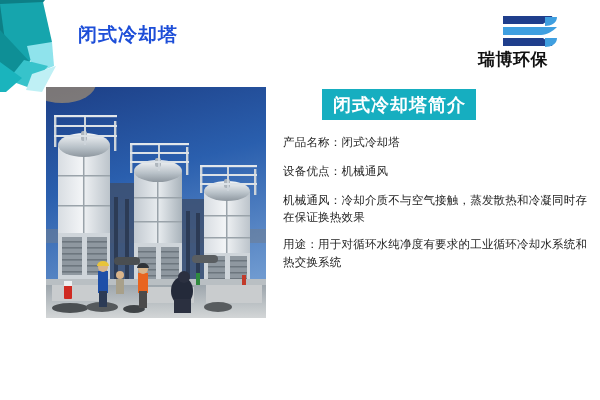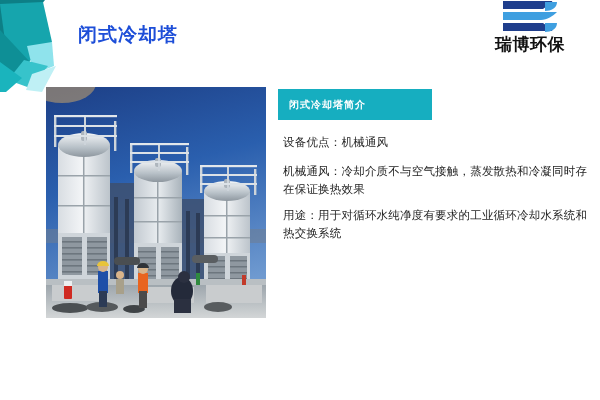--- a/index.html
+++ b/index.html
@@ -41,24 +41,24 @@
     letter-spacing: 1px;
     color: #1d4ed8;
     line-height: 1.2;
     white-space: nowrap;
   }
 
   
   .brand {
     position: absolute;
     right: 18px;
-    top: 0;
+    top: 15px;
     width: 104px;
     height: 66px;
-    text-align: center;
+    text-align: left;
   }
   .brand-mark {
     width: 62px;
     height: 34px;
     margin: 0 auto 2px auto;
   }
   .brand-mark svg { display: block; }
   .brand-name {
     font-size: 17px;
     font-weight: bold;
@@ -85,27 +85,28 @@
     position: absolute;
     left: 278px;
     top: 89px;
     width: 318px;
   }
   .panel-header {
     width: 154px;
     height: 31px;
     background: #16aec0;
     color: #ffffff;
-    font-size: 10px;
+    font-size: 18px;
     font-weight: bold;
     letter-spacing: 1px;
     display: flex;
     align-items: center;
     padding-left: 11px;
     box-sizing: border-box;
+    margin-left: 44px;
   }
   .spec-list {
     margin-top: 14px;
   }
   .spec-row {
     font-size: 11.5px;
     color: #1e1e1e;
     line-height: 1.55;
     margin-bottom: 11px;
     padding-left: 5px;
@@ -322,20 +323,21 @@
       <rect x="150" y="186" width="4" height="12" fill="#2f8a3f"></rect>
       <rect x="196" y="188" width="4" height="10" fill="#c23a2a"></rect>
     </svg>
   </div>
 
   <div class="info-panel">
 
     <div class="panel-header">闭式冷却塔简介</div>
 
     <div class="spec-list">
+      <div class="spec-row">产品名称：闭式冷却塔</div>
       <div class="spec-row">设备优点：机械通风</div>
       <div class="spec-row wrap">机械通风：冷却介质不与空气接触，蒸发散热和冷凝同时存在保证换热效果</div>
       <div class="spec-row wrap">用途：用于对循环水纯净度有要求的工业循环冷却水系统和热交换系统</div>
     </div>
 
   </div>
 
 </div>
 
 </body></html>

